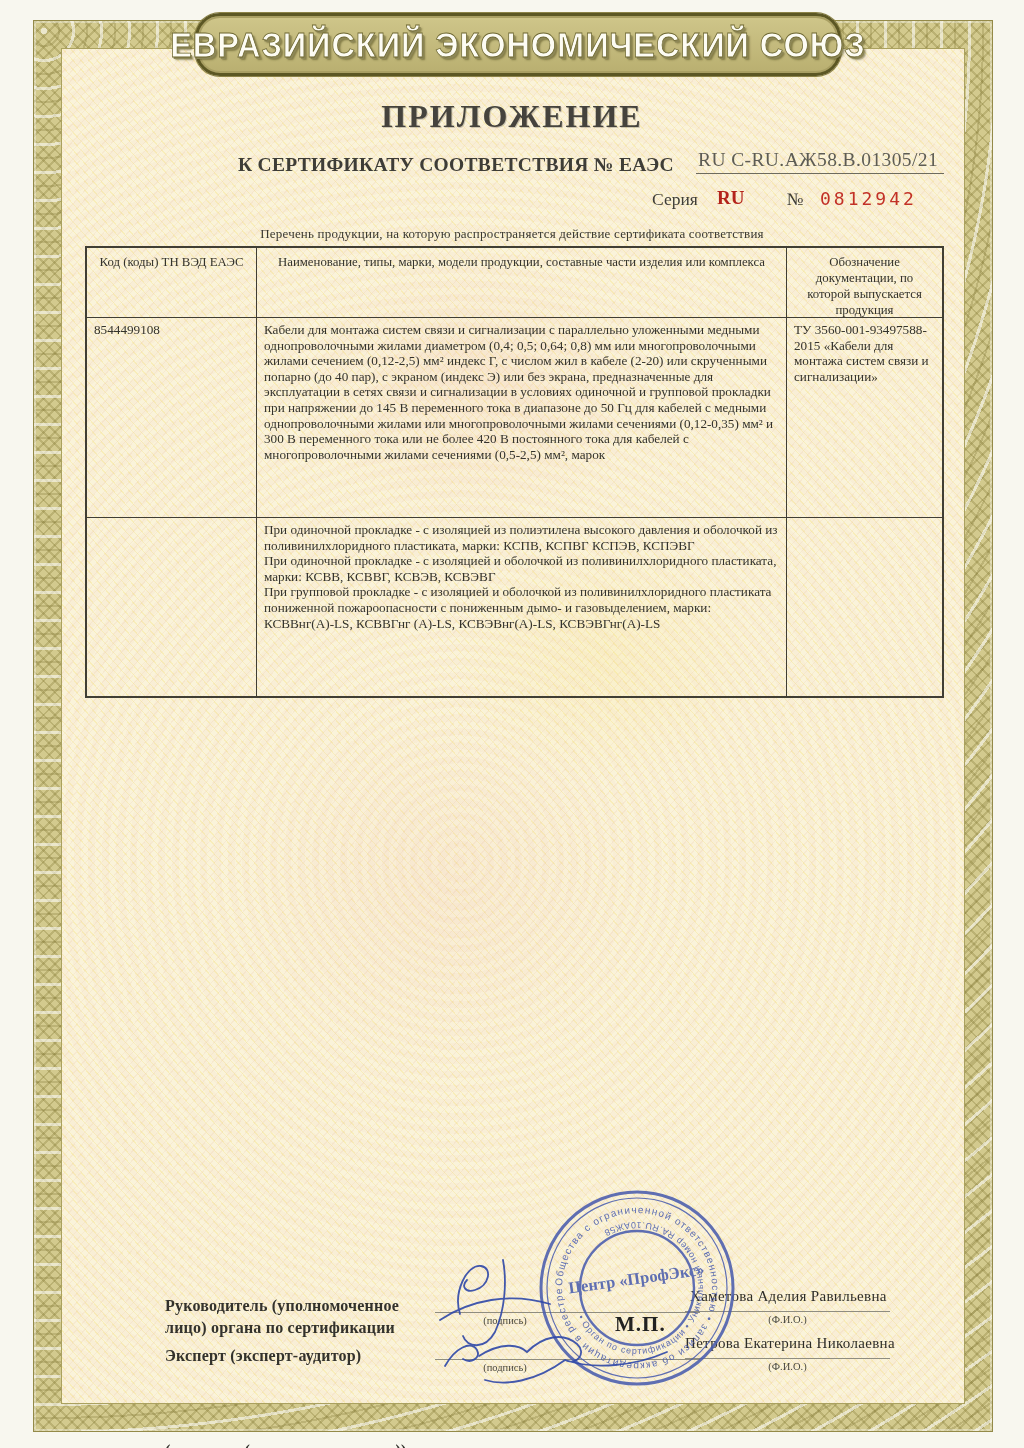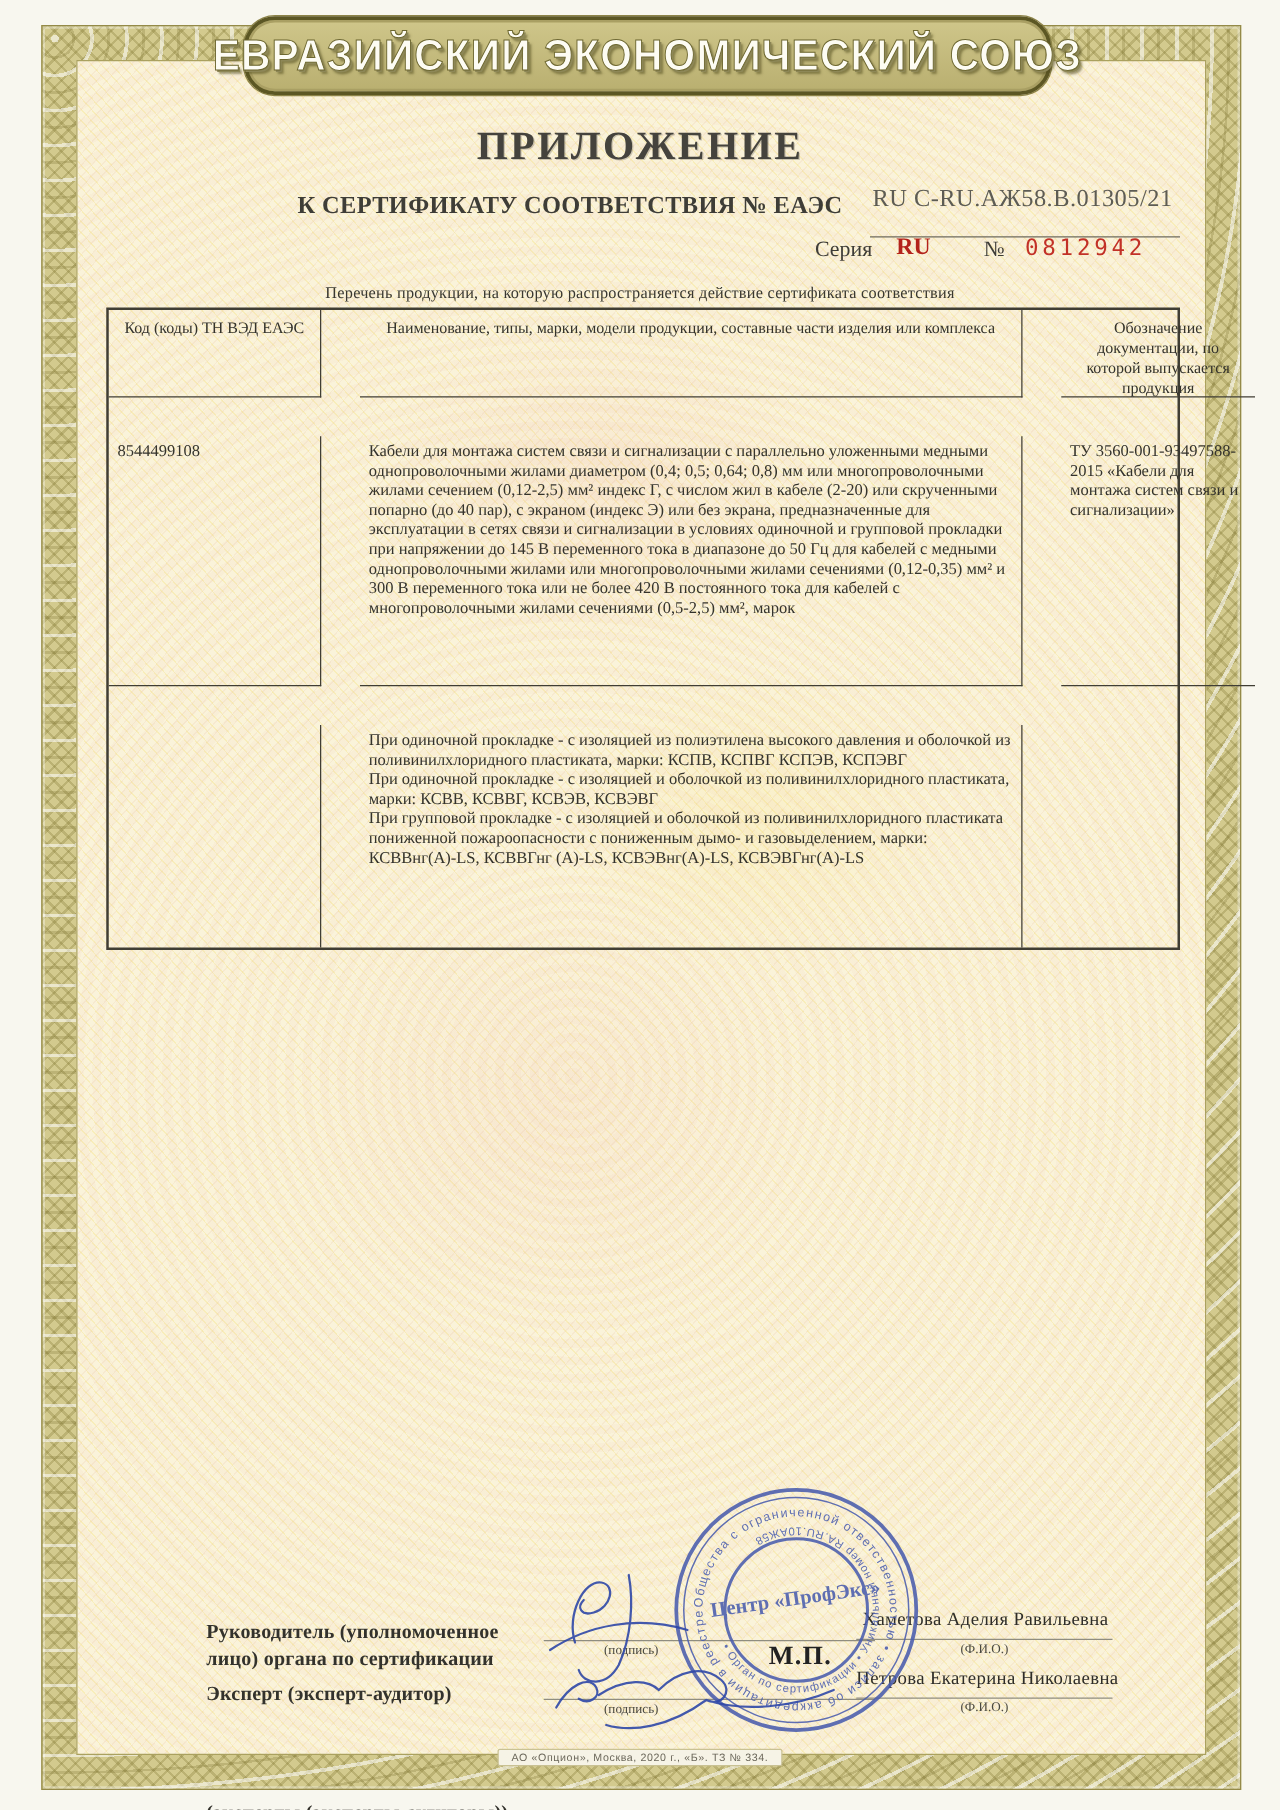--- a/index.html
+++ b/index.html
@@ -45,32 +45,32 @@
     -webkit-text-stroke:.8px #6d6730;
   }
 
   .abs{position:absolute;}
   .title{
     left:0;top:98px;width:1024px;text-align:center;
     font-size:32px;font-weight:bold;letter-spacing:2px;color:#45433d;
     text-shadow:1px 1px 0 rgba(120,115,100,.35);
   }
   .cert-label{left:238px;top:154px;font-size:19.5px;font-weight:bold;color:#3e3d37;letter-spacing:.3px;}
-  .cert-number{left:696px;top:149px;font-size:19.5px;color:#5d5c54;border-bottom:1.5px solid #6d6b5e;padding:0 6px 18px 2px;letter-spacing:.4px;}
+  .cert-number{left:696px;top:149px;font-size:19.5px;color:#5d5c54;border-bottom:1.5px solid #6d6b5e;padding:0 6px 2px 2px;letter-spacing:.4px;}
   .series-label{left:652px;top:189px;font-size:17.5px;color:#3e3d37;}
   .series-value{left:717px;top:187px;font-size:19px;font-weight:bold;color:#b3231b;}
   .num-sign{left:787px;top:189px;font-size:17.5px;color:#3e3d37;}
   .blank-number{left:820px;top:188px;font-family:"DejaVu Sans Mono",monospace;font-size:18px;color:#c23127;letter-spacing:3px;}
   .caption{left:0;top:226px;width:1024px;text-align:center;font-size:13px;color:#393830;letter-spacing:.2px;}
 
   
   .cert-table{
     position:absolute;left:85px;top:246px;width:855px;
     display:grid;grid-template-columns:170px 530px 155px;grid-template-rows:70px 200px 178px;
-    border:2px solid #403e34;color:#34332c;gap:31px;
+    border:2px solid #403e34;color:#34332c;
   }
   .cell{border-right:1.6px solid #403e34;border-bottom:1.6px solid #403e34;box-sizing:border-box;}
   .cell.last-col{border-right:none;}
   .cell.last-row{border-bottom:none;}
   .th{font-size:12.8px;line-height:16px;text-align:center;padding:6px 6px 0 6px;}
   .td{font-size:13.2px;line-height:15.6px;padding:4px 6px 0 7px;text-align:left;}
   .pre{white-space:pre-line;}
 
   
   .sig-label{font-size:16px;font-weight:bold;color:#33322c;letter-spacing:.2px;text-align:center;}
@@ -169,17 +169,14 @@
     <g fill="none" stroke="#2f48a8" stroke-width="1.8" stroke-linecap="round" opacity=".9">
       <path d="M45 62 C 38 40, 52 12, 66 14 C 78 16, 74 34, 60 38 C 50 41, 46 34, 52 28"></path>
       <path d="M88 8 C 92 30, 90 58, 80 80 C 70 98, 52 96, 48 84"></path>
       <path d="M25 68 C 55 48, 95 40, 135 52"></path>
       <path d="M30 114 C 40 96, 56 88, 62 98 C 66 106, 56 112, 48 107"></path>
       <path d="M64 104 C 86 90, 104 92, 112 100 C 128 84, 148 80, 162 92 C 172 101, 162 114, 150 108 C 180 118, 220 114, 252 100"></path>
       <path d="M150 108 C 120 130, 90 134, 70 128"></path>
     </g>
   </svg>
 
-  <div class="footer-label">
-    <span>АО «Опцион», Москва, 2020 г., «Б».  ТЗ № 334.</span>
-  </div>
 
 </div>
 
 </body></html>

